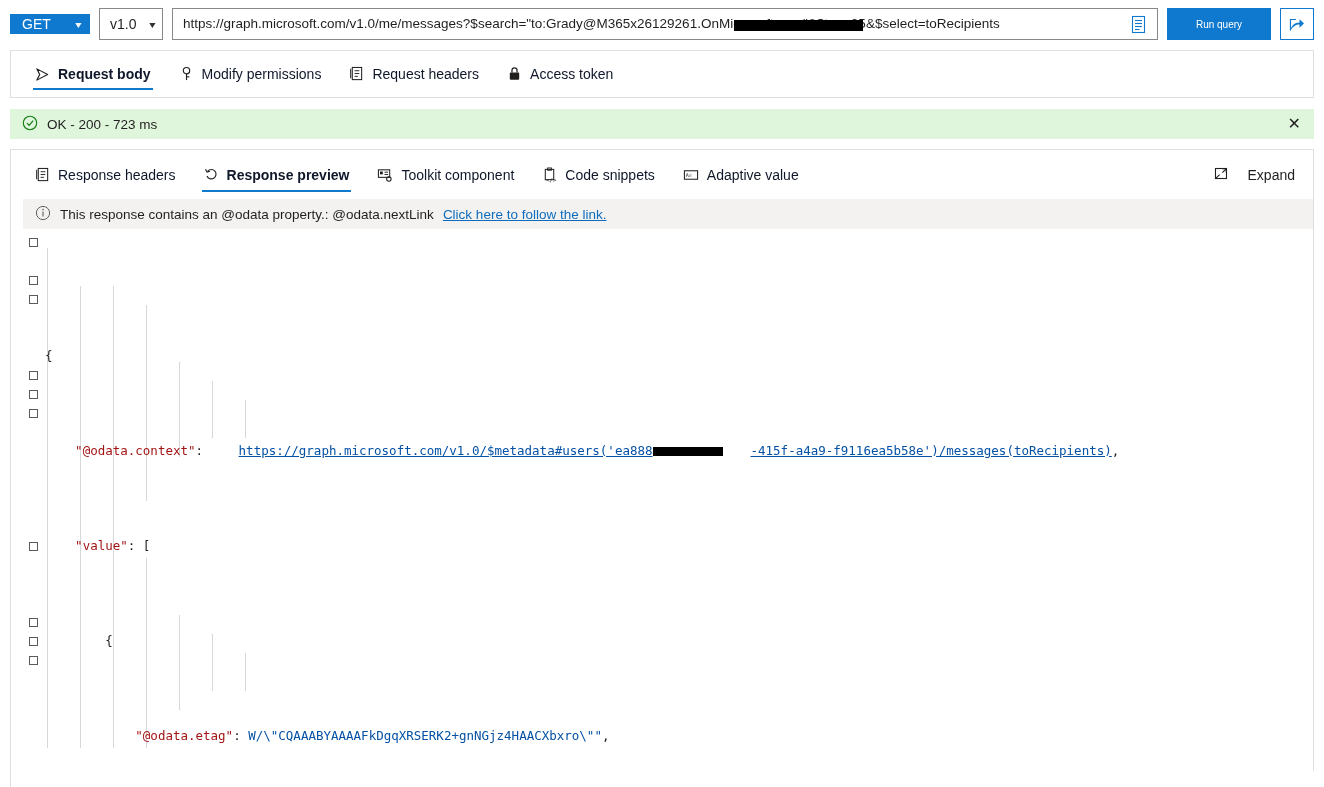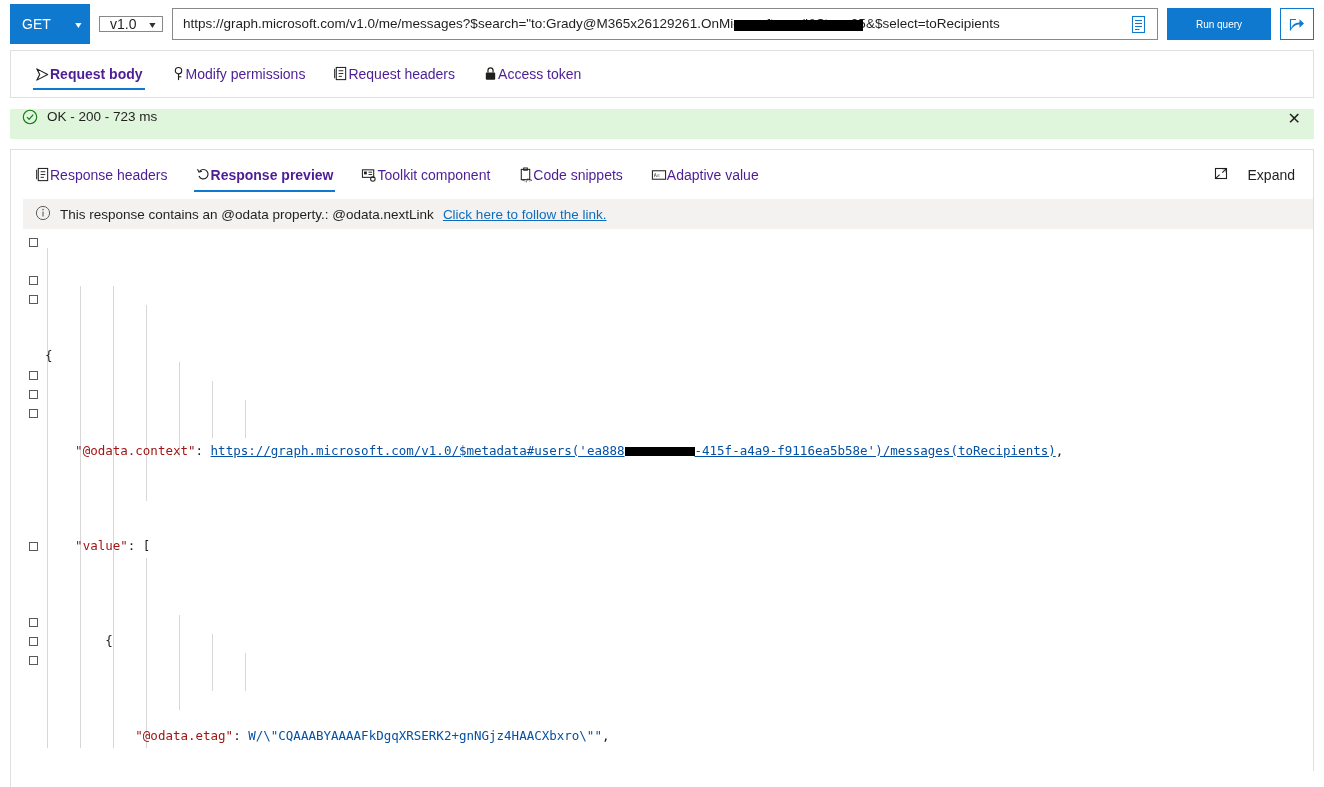--- a/index.html
+++ b/index.html
@@ -13,33 +13,33 @@
   .app { width: 1324px; height: 787px; position: relative; background:#fff; }
 
   
   .querybar {
     display: flex; align-items: center;
     padding: 8px 10px 10px 10px;
     gap: 9px;
     height: 50px;
   }
   .method-select {
-    width: 80px; height: 40px;
+    width: 80px; height: 20px;
     background: #0f79d0;
     color: #fff;
     border: none;
     display: flex; align-items: center; justify-content: space-between;
     padding: 0 9px 0 12px;
     font-size: 14px;
     cursor: pointer;
     user-select: none;
   }
   .method-select .chev { font-size: 10px; opacity: .95; transform: scaleX(1.25); }
   .ver-select {
-    width: 64px; height: 16px;
+    width: 64px; height: 32px;
     background: #fff; color: #201f1e;
     border: 1px solid #8a8886;
     display: flex; align-items: center; justify-content: space-between;
     padding: 0 7px 0 10px;
     font-size: 14px;
     cursor: pointer; user-select: none;
   }
   .ver-select .chev { font-size: 10px; color:#323130; transform: scaleX(1.25); }
   .urlwrap {
     flex: 1; height: 32px;
@@ -89,40 +89,40 @@
   
   .req-panel {
     margin: 0 10px;
     border: 1px solid #e1dfdd;
     height: 48px;
     display:flex; align-items: stretch;
     background:#fff;
   }
   .tabs { display:flex; align-items: stretch; padding-left: 10px; }
   .tab {
-    display:flex; align-items:center; gap:0;
+    display:flex; align-items:center; gap:8px;
     padding: 0 14px;
-    font-size: 14px; color:#4c1d95;
+    font-size: 14px; color:#0f172a;
     cursor:pointer; position:relative;
     white-space: nowrap;
   }
   .tab.selected { font-weight: bold; }
   .tab.selected::after {
     content:""; position:absolute;
     left: 12px; right: 12px; bottom: 7px;
     height: 2px; background:#0f79d0;
   }
   .tab .ic { display:flex; align-items:center; }
 
   
   .status {
     margin: 11px 10px 0 10px;
     background: #dff6dd;
     height: 30px;
-    display:flex; 
+    display:flex; align-items:center;
     padding: 0 10px 0 12px;
     font-size: 13.5px; color:#201f1e;
     gap: 9px;
   }
   .status .txt { flex:1; }
   .status .closex { cursor:pointer; color:#201f1e; font-size:16px; line-height:1; padding: 2px 3px; }
 
   
   .resp-panel {
     margin: 10px 10px 0 10px;
@@ -180,21 +180,21 @@
     font-size: 12.5px;
     line-height: 19px;
     white-space: pre;
     overflow: hidden;
     padding-top: 3px;
   }
   .code .ln { height: 19px; position: relative; }
   .k { color: #a31515; }
   .s { color: #0451a5; }
   .p { color: #1a1a1a; }
-  .lnk { color:#0451a5; text-decoration: underline; }
+  .lnk { color:#0451a5; text-decoration: underline; margin-left: 28px; }
   .redact {
     display:inline-block;
     background:#000;
     height: 9px;
     vertical-align: baseline;
     position: relative;
     top: 1px;
   }
   
   .guides { position:absolute; inset:0; pointer-events:none; }

